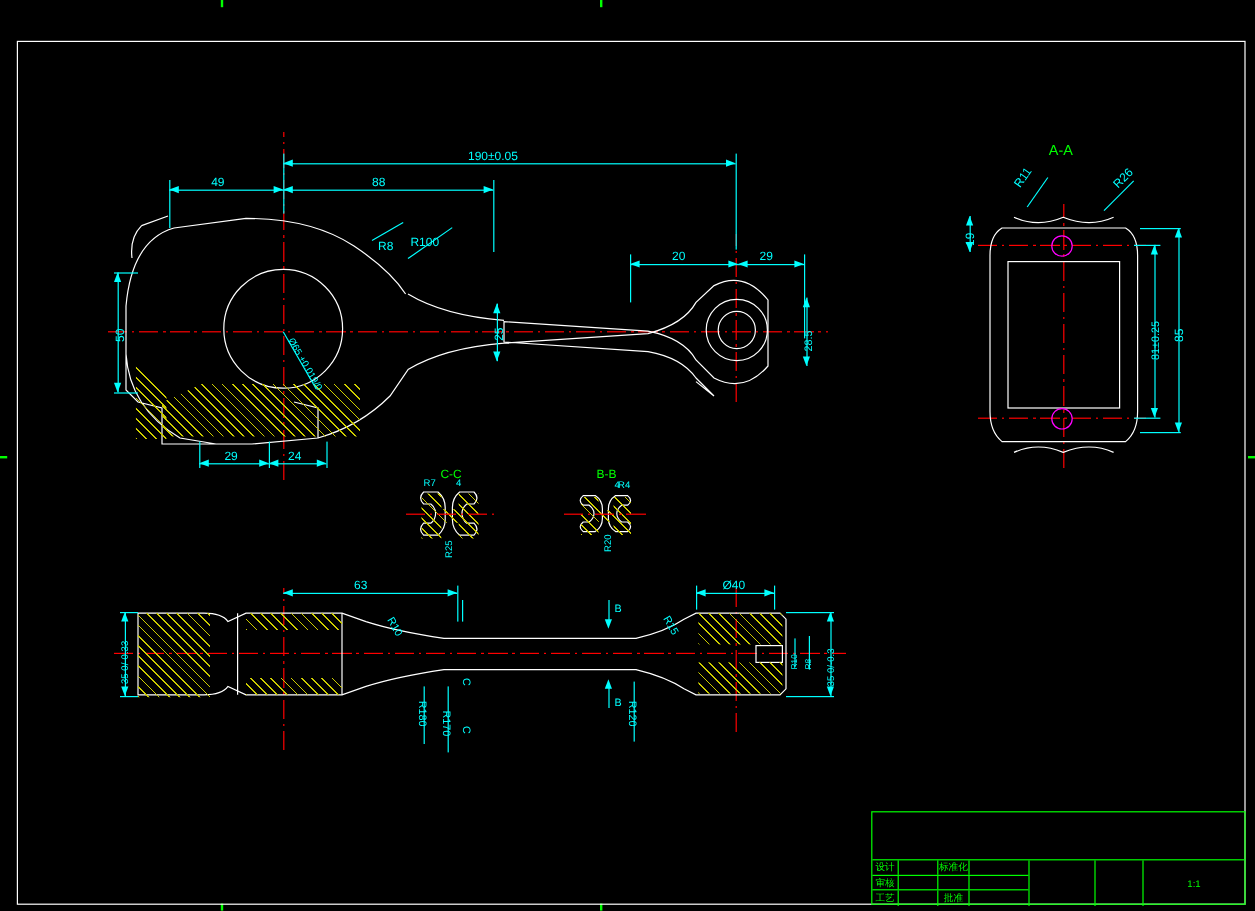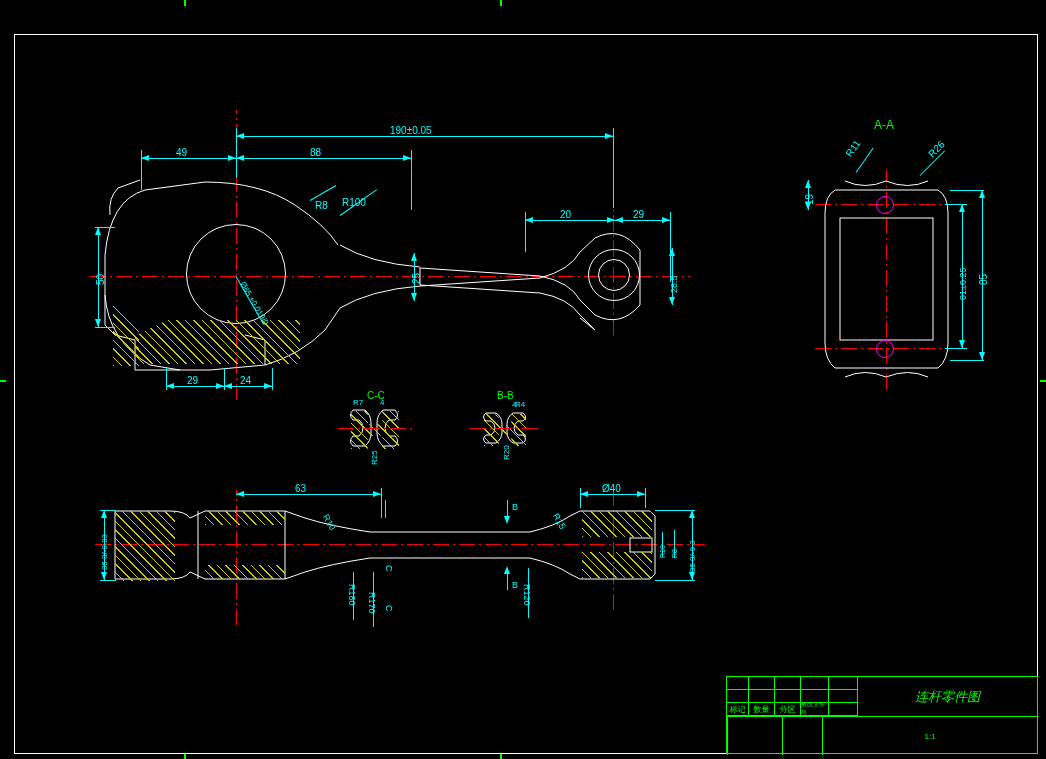--- a/index.html
+++ b/index.html
@@ -360,48 +360,42 @@
   <div class="dim v" style="left:507px; top:572px; height:18px;"></div>
   <div class="ar u" style="left:504px; top:566px;"></div>
   <span class="txt cyan" style="left:512px; top:580px; font-size:9px;">B</span>
 
   <div class="dim v" style="left:385px; top:500px; height:18px;"></div>
   <span class="txt cyan" style="left:389px; top:560px; transform:rotate(90deg); transform-origin:left; font-size:9px;">C</span>
   <span class="txt cyan" style="left:389px; top:600px; transform:rotate(90deg); transform-origin:left; font-size:9px;">C</span>
 
   <div class="title-block">
     <div style="display:flex; height:39px;">
+    </div>
+    <div style="display:flex; height:39px; border-top:1px solid #00ff00;">
       <div style="width:130px; display:flex; flex-direction:column;">
         <div class="tb-row">
-            <div class="tb-cell" style="width:22px"></div>
-            <div class="tb-cell" style="width:26px"></div>
-            <div class="tb-cell" style="width:26px"></div>
-            <div class="tb-cell" style="width:28px"></div>
-            <div class="tb-cell" style="flex:1"></div>
-          </div>
+          <div class="tb-cell" style="width:22px">设计</div>
+          <div class="tb-cell" style="width:33px"></div>
+          <div class="tb-cell" style="width:26px">标准化</div>
+          <div class="tb-cell" style="flex:1"></div>
+        </div>
         <div class="tb-row">
-            <div class="tb-cell" style="width:22px"></div>
-            <div class="tb-cell" style="width:26px"></div>
-            <div class="tb-cell" style="width:26px"></div>
-            <div class="tb-cell" style="width:28px"></div>
-            <div class="tb-cell" style="flex:1"></div>
-          </div>
-        <div class="tb-row" style="border-bottom:1px solid #00ff00;">
-          <div class="tb-cell" style="width:22px">标记</div>
-          <div class="tb-cell" style="width:26px">数量</div>
-          <div class="tb-cell" style="width:26px">分区</div>
-          <div class="tb-cell" style="width:28px; font-size:6px;">更改文件号</div>
+          <div class="tb-cell" style="width:22px">审核</div>
+          <div class="tb-cell" style="width:33px"></div>
+          <div class="tb-cell" style="width:26px"></div>
+          <div class="tb-cell" style="flex:1"></div>
+        </div>
+        <div class="tb-row" style="border-bottom:none;">
+          <div class="tb-cell" style="width:22px">工艺</div>
+          <div class="tb-cell" style="width:33px"></div>
+          <div class="tb-cell" style="width:26px">批准</div>
           <div class="tb-cell" style="flex:1"></div>
         </div>
       </div>
-      <div style="flex:1; border-left:1px solid #00ff00; display:flex; align-items:center; justify-content:center;">
-        <span class="tb-title" style="color:#00ff00;">连杆零件图</span>
-      </div>
-    </div>
-    <div style="display:flex; height:39px; border-top:1px solid #00ff00;">
       <div style="flex:1; border-left:1px solid #00ff00; display:flex; flex-direction:column;">
         <div style="display:flex; flex:1;">
           <div class="tb-cell" style="width:55px"></div>
           <div class="tb-cell" style="width:40px"></div>
           <div class="tb-cell" style="flex:1">1:1</div>
         </div>
       </div>
     </div>
   </div>
 

